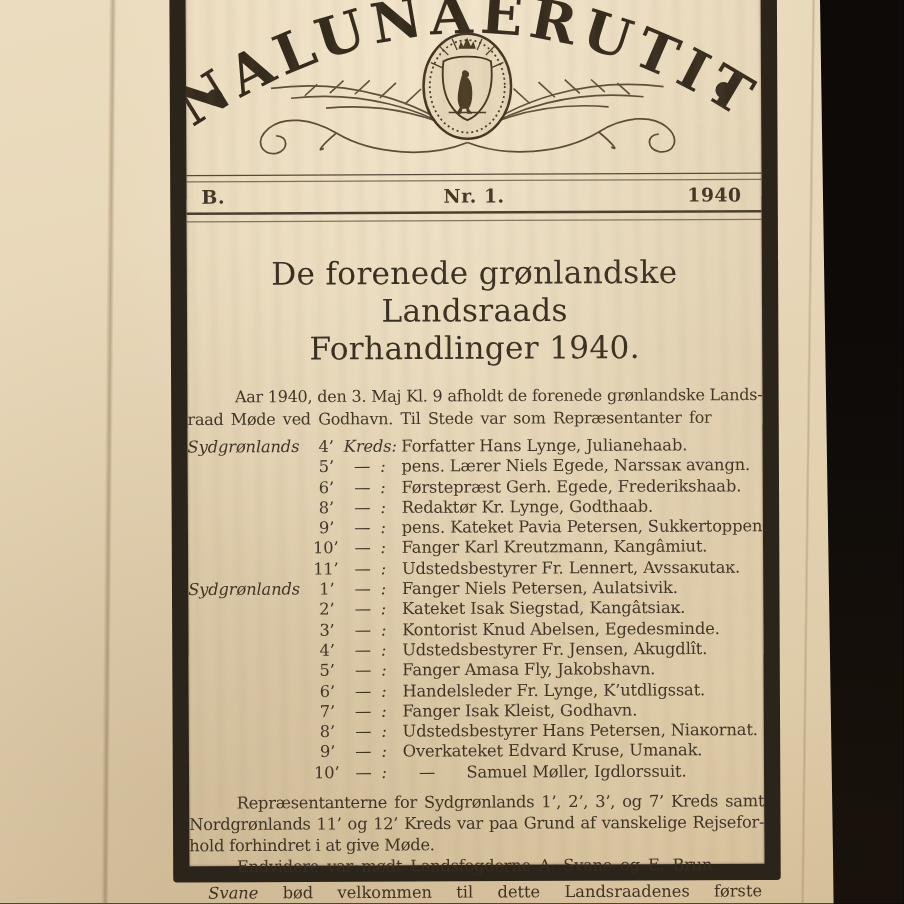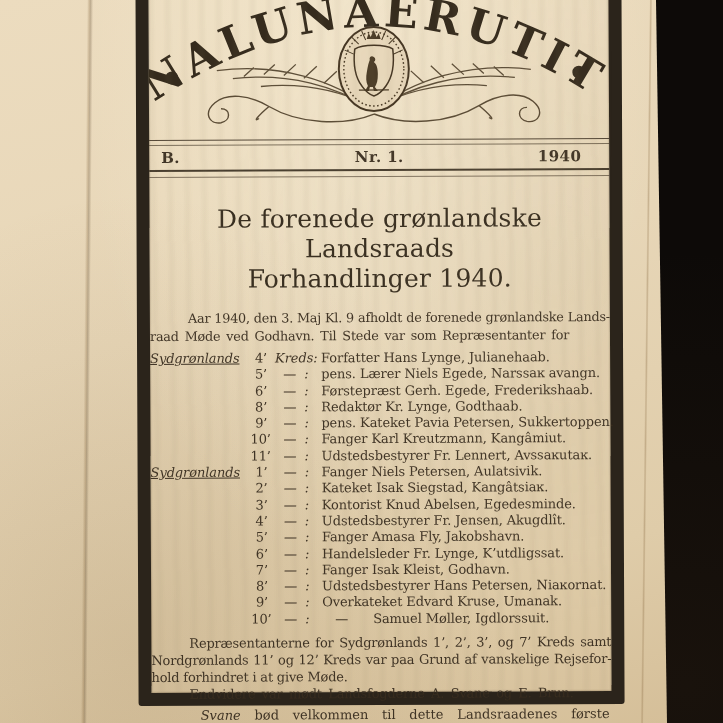--- a/index.html
+++ b/index.html
@@ -26,41 +26,41 @@
     background:
       repeating-linear-gradient(89.3deg,rgba(0,0,0,0) 0 7px,rgba(146,130,100,.13) 7px 13px,rgba(0,0,0,0) 13px 17px),
       radial-gradient(ellipse at 88% 40%, rgba(150,132,100,.12), rgba(0,0,0,0) 60%);}
   
   .issue-bar{margin-top:11px;}
   .rule{height:4px;border-top:1.3px solid rgba(58,46,32,.85);border-bottom:1.2px solid rgba(58,46,32,.62);}
   .rule.bottom{height:5px;border-top:2px solid rgba(50,40,27,.88);border-bottom:1.2px solid rgba(58,46,32,.6);}
   .issue-row{position:relative;height:24px;line-height:24px;font-weight:bold;font-size:15px;letter-spacing:.4px;}
   .issue-series{position:absolute;left:12px;}
   .issue-number{position:absolute;left:0;right:0;text-align:center;}
-  .issue-year{position:absolute;right:28px;}
+  .issue-year{position:absolute;right:16px;}
   
   .doc-title{margin-top:27px;text-align:center;font-size:25px;line-height:30px;letter-spacing:.2px;color:rgba(50,40,27,.97);}
   
   .intro{margin-top:15px;font-size:12.8px;line-height:17.5px;letter-spacing:-.2px;}
   .jline{text-align:justify;text-align-last:justify;}
   .indent{text-indent:38px;}
   .intro .l2{word-spacing:2px;}
   
   .rep-list{margin-top:6px;font-size:13px;line-height:16.3px;letter-spacing:-.1px;}
   .rep-row{display:flex;white-space:nowrap;}
-  .r-region{width:100px;font-style:italic;flex:none;text-decoration:underline;}
+  .r-region{width:100px;font-style:italic;flex:none;}
   .r-num{width:17px;flex:none;text-align:right;}
   .r-mark{width:54px;flex:none;padding-left:8px;white-space:pre;box-sizing:border-box;font-style:italic;}
   .r-ditto:empty{display:none;}
   .r-ditto{margin-left:13px;margin-right:25px;}
   
   .closing{margin-top:7px;font-size:13px;line-height:17px;letter-spacing:-.2px;}
   .closing .short{word-spacing:2.5px;}
   .welcome{margin-top:5px;font-size:13px;padding-left:15px;padding-right:2px;text-align:justify;text-align-last:justify;word-spacing:2px;}
-  .welcome .it{font-style:italic;margin-left:34px;}
+  .welcome .it{font-style:italic;}
   svg text{font-family:"DejaVu Serif","Liberation Serif",serif;}
 </style>
 </head>
 <body>
 
 <div class="scene">
   <div class="paper">
     <div class="crease"></div>
     <div class="edge-line"></div>
 

